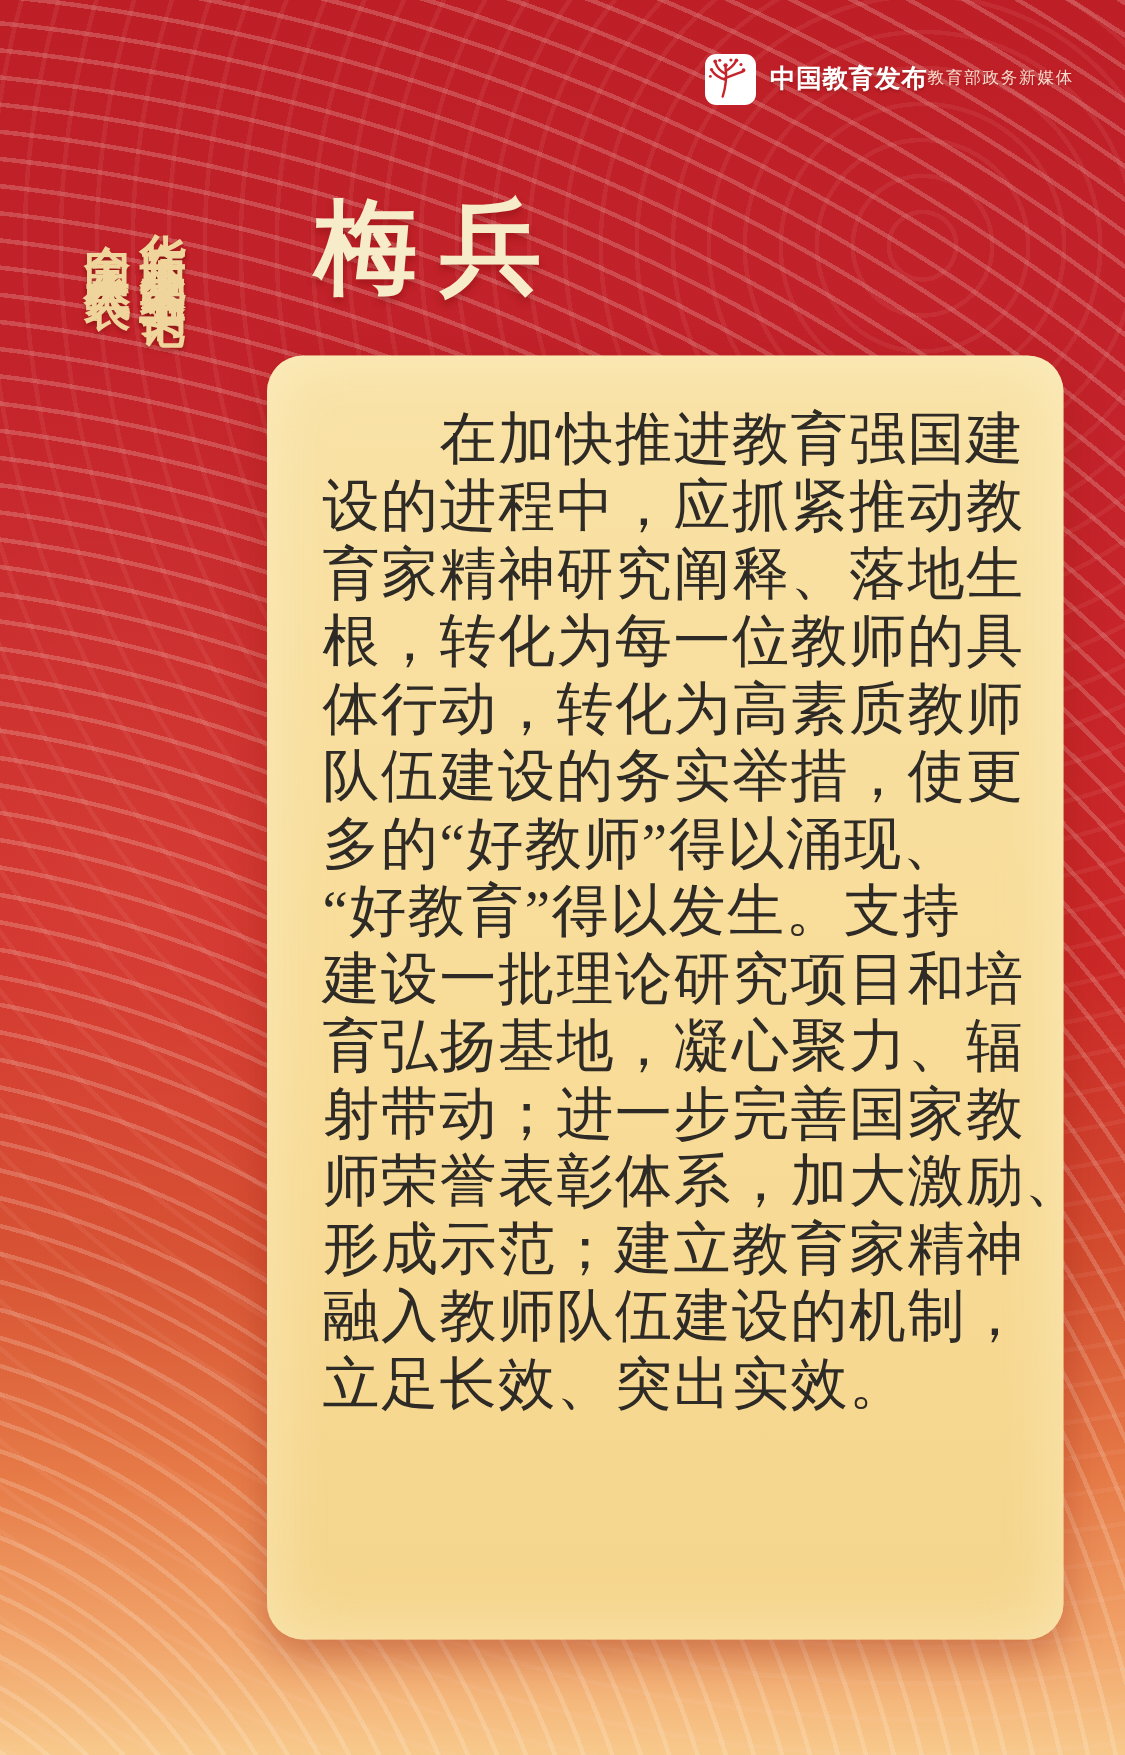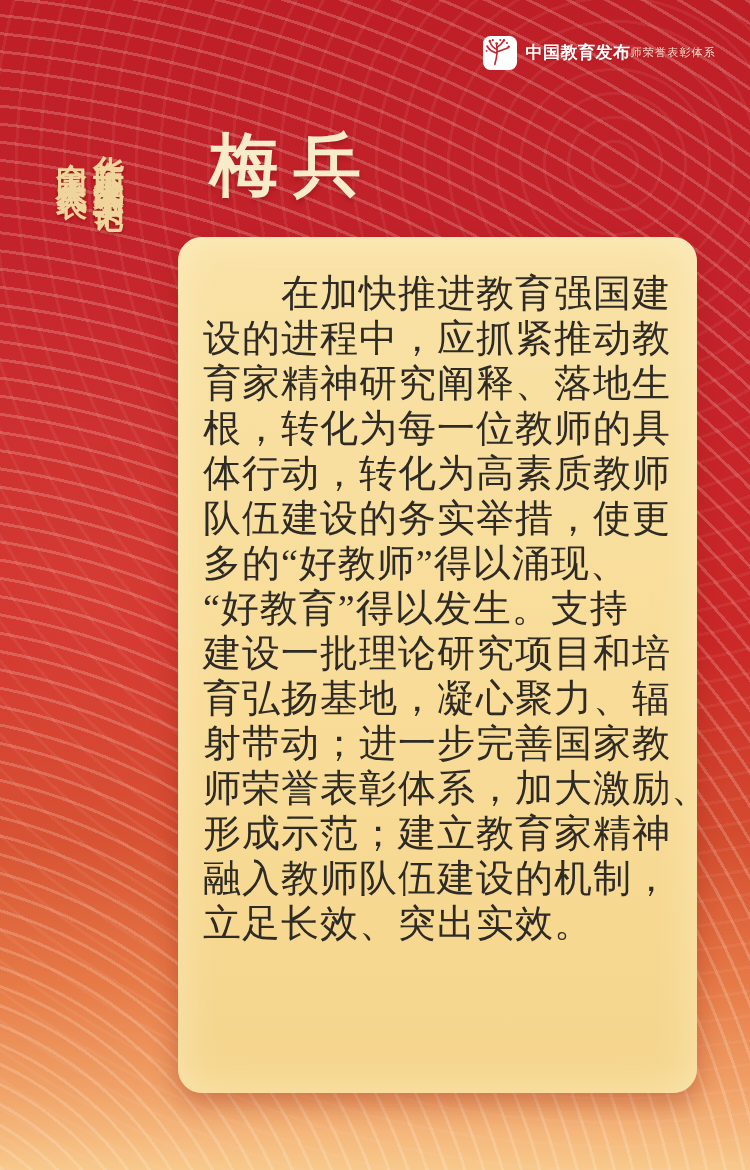--- a/index.html
+++ b/index.html
@@ -82,20 +82,21 @@
 
   
   .quote-card {
     position: absolute; left: 178px; top: 237px;
     width: 519px; height: 856px;
     border-radius: 24px;
     background: linear-gradient(180deg, #F9E2A6 0%, #F8DC98 55%, #F5D58C 100%);
     box-shadow:
       0 10px 26px rgba(140,25,15,0.35),
       inset 0 0 46px rgba(255,250,225,0.45);
+    padding-left: 12px;
   }
   .quote-text {
     margin: 0;
     padding: 34px 0 0 25px;
     font-family: "Liberation Serif", "DejaVu Serif", serif;
     font-size: 38px;
     line-height: 45px;
     letter-spacing: 1px;
     color: #2E2B26;
     white-space: pre;
@@ -123,21 +124,21 @@
         <circle cx="27.2" cy="11.4" r="1.3"></circle>
         <circle cx="4.6" cy="11" r="1.2"></circle>
         <circle cx="10.4" cy="4.4" r="1.1"></circle>
         <circle cx="18.3" cy="4.2" r="1.1"></circle>
         <circle cx="25.4" cy="7.4" r="1.1"></circle>
         <circle cx="3.8" cy="15.8" r="1.0"></circle>
       </g>
     </svg>
     <div class="logo-text">
       <div class="logo-title">中国教育发布</div>
-      <div class="logo-subtitle">师荣誉表彰体系</div>
+      <div class="logo-subtitle">教育部政务新媒体</div>
     </div>
   </header>
 
   <div class="side-col side-col-position">华东师范大学党委书记</div>
 
   <div class="side-col side-col-role">全国人大代表</div>
 
   <h1 class="name">梅兵</h1>
 
   <section class="quote-card">

